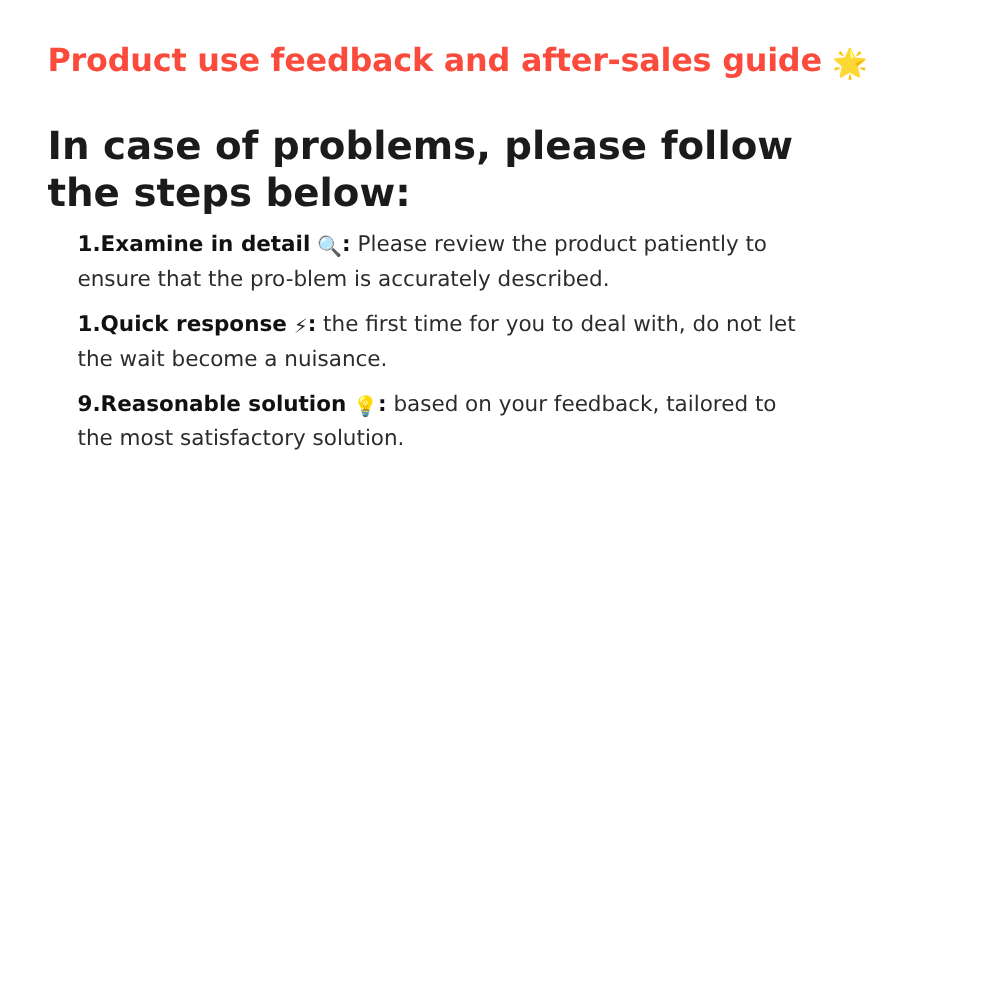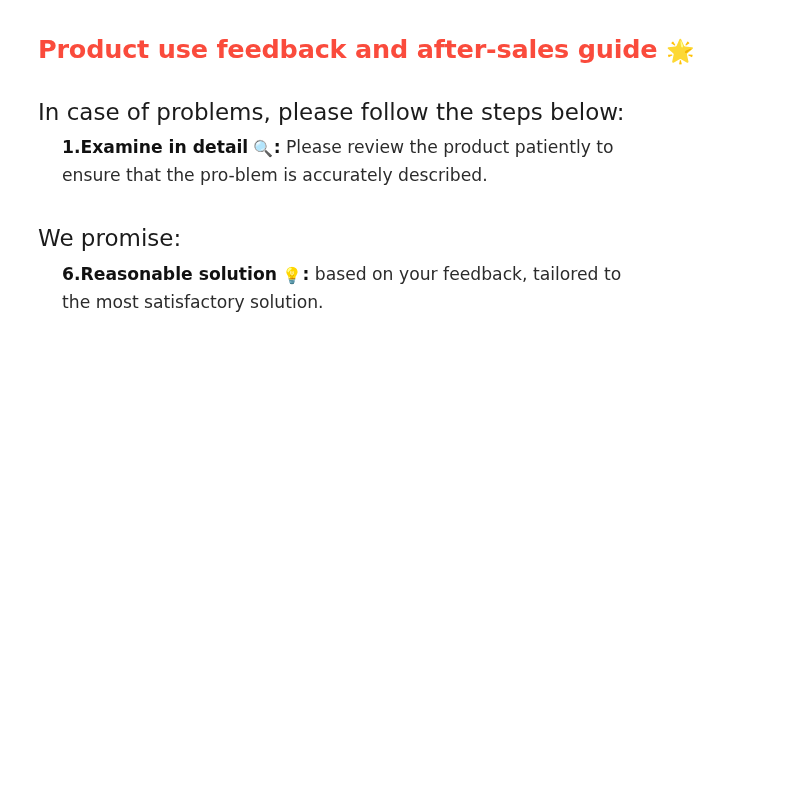--- a/index.html
+++ b/index.html
@@ -27,22 +27,22 @@
     letter-spacing: -0.2px;
     margin: 8px 0 0 0;
     line-height: 1.2;
     white-space: nowrap;
   }
   .doc-title .title-emoji {
     font-size: 23px;
     vertical-align: -1px;
   }
   .section-heading {
-    font-size: 23px;
-    font-weight: normal;
+    font-size: 31px;
+    font-weight: bold;
     color: #1b1b1b;
     margin: 32px 0 0 0;
     line-height: 1.25;
   }
   .section-heading.second {
     margin-top: 34px;
   }
   .step {
     margin: 8px 0 0 24px;
     font-size: 17.2px;
@@ -80,23 +80,27 @@
   <h2 class="section-heading">In case of problems, please follow the steps below:</h2>
 
   <p class="step">
     <span class="lead">1.Examine in detail</span>
     <span class="emoji">🔍</span><span class="lead">:</span>
     <span>Please review the product patiently to ensure that the pro-blem is accurately described.</span>
   </p>
 
 
 
-  <h2 class="section-heading second">We promise:</h2>
-
 
   <p class="step">
-    <span class="lead">6.Reasonable solution</span>
+    <span class="lead">1.Quick response</span>
+    <span class="emoji">⚡</span><span class="lead">:</span>
+    <span>the first time for you to deal with, do not let the wait become a nuisance.</span>
+  </p>
+
+  <p class="step">
+    <span class="lead">9.Reasonable solution</span>
     <span class="emoji">💡</span><span class="lead">:</span>
     <span>based on your feedback, tailored to the most satisfactory solution.</span>
   </p>
 
 
 </div>
 
 </body></html>

